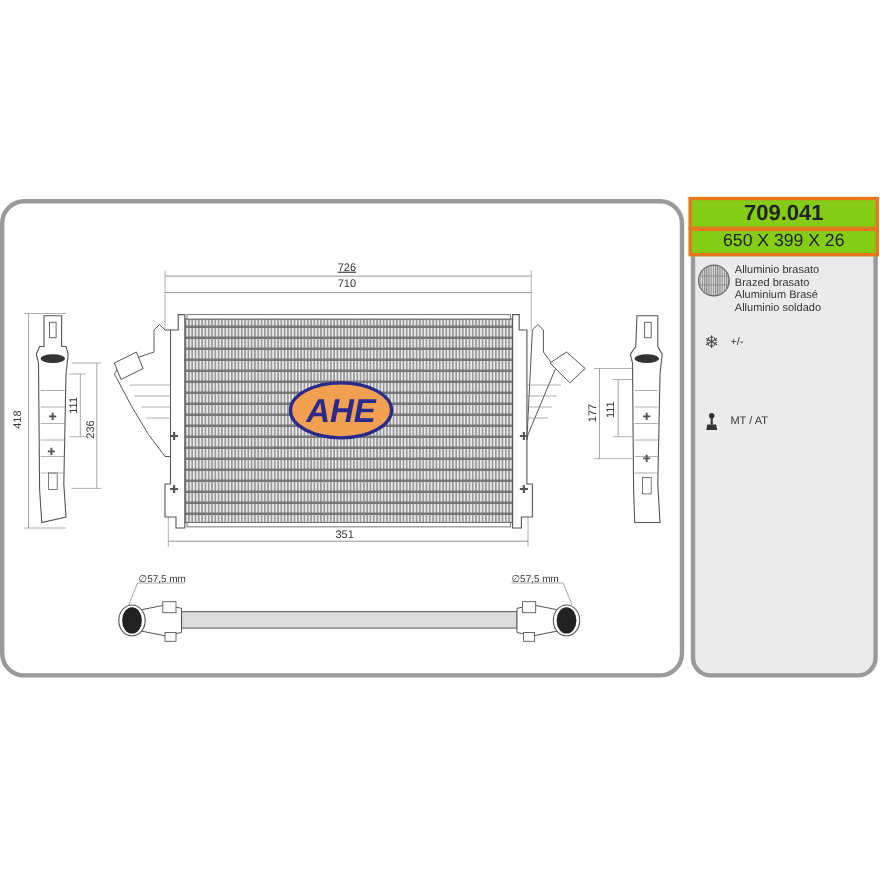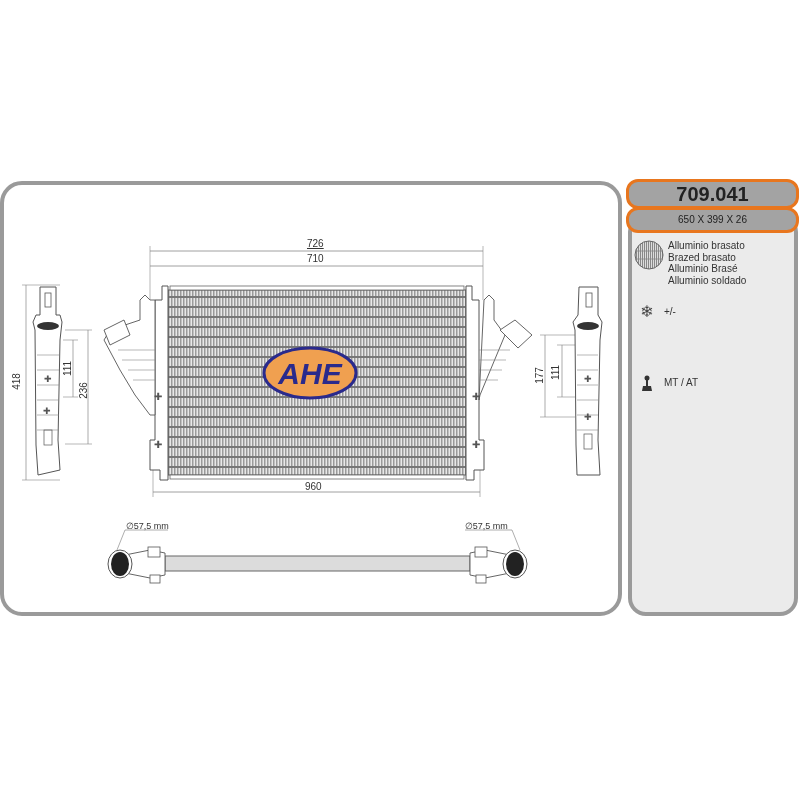--- a/index.html
+++ b/index.html
@@ -1,21 +1,21 @@
 <!DOCTYPE html>
 <html><head>
 <meta charset="utf-8">
 <style>
   html, body { margin:0; padding:0; background:#ffffff; }
   body { width:800px; height:800px; position:relative; overflow:hidden; font-family:"Liberation Sans", sans-serif; }
   #main-panel { position:absolute; left:0; top:181px; width:622px; height:435px; box-sizing:border-box; border:4px solid #9a9a9a; border-radius:22px; background:#ffffff; }
   #side-panel { position:absolute; left:628px; top:214px; width:170px; height:402px; box-sizing:border-box; border:4px solid #9a9a9a; border-radius:18px; background:#ebebeb; }
-  .title-box { position:absolute; left:626px; width:173px; box-sizing:border-box; border:3px solid #e8761e; border-radius:12px; background:#a3a3a3; text-align:center; color:#222; }
+  .title-box { position:absolute; left:626px; width:173px; box-sizing:border-box; border:3px solid #e8761e; border-radius:0; background:#84cc16; text-align:center; color:#222; }
   #part-number { top:179px; height:30px; font-size:20px; font-weight:bold; line-height:24px; }
-  #dimensions { top:207px; height:26px; font-size:10px; line-height:20px; }
+  #dimensions { top:207px; height:26px; font-size:16px; line-height:20px; }
   .spec-row { position:absolute; left:634px; display:flex; align-items:flex-start; }
   .spec-text { font-size:10px; color:#333; line-height:11.5px; }
   svg text { font-family:"Liberation Sans", sans-serif; }
   .dim { position:absolute; font-size:10px; color:#333; }
 </style>
 </head>
 <body>
 
 <div id="main-panel"></div>
 
@@ -156,21 +156,21 @@
     <ellipse cx="515" cy="564" rx="9" ry="12" fill="#222"></ellipse>
     <rect x="475" y="547" width="12" height="10" fill="#fff" stroke="#555" stroke-width="0.8"></rect>
     <rect x="476" y="575" width="10" height="8" fill="#fff" stroke="#555" stroke-width="0.8"></rect>
     <line x1="520" y1="550" x2="512" y2="530" stroke="#777" stroke-width="0.6"></line>
     <line x1="465" y1="530" x2="512" y2="530" stroke="#777" stroke-width="0.6"></line>
   </g>
 </svg>
 
 <div class="dim" style="left:307px;top:238px;text-decoration:underline;">726</div>
 <div class="dim" style="left:307px;top:253px;">710</div>
-<div class="dim" style="left:305px;top:481px;">960</div>
+<div class="dim" style="left:305px;top:481px;">351</div>
 <div class="dim" style="left:8px;top:376px;transform:rotate(-90deg);">418</div>
 <div class="dim" style="left:60px;top:363px;transform:rotate(-90deg);">111</div>
 <div class="dim" style="left:75px;top:385px;transform:rotate(-90deg);">236</div>
 <div class="dim" style="left:531px;top:370px;transform:rotate(-90deg);">177</div>
 <div class="dim" style="left:548px;top:367px;transform:rotate(-90deg);">111</div>
 <div class="dim" style="left:126px;top:521px;font-size:9px;">∅57,5 mm</div>
 <div class="dim" style="left:465px;top:521px;font-size:9px;">∅57,5 mm</div>
 
 <div id="side-panel"></div>
 <div id="part-number" class="title-box">709.041</div>
@@ -184,21 +184,21 @@
           <rect width="1" height="4" fill="#888"></rect>
         </pattern>
       </defs>
     <circle cx="15" cy="15" r="14" fill="url(#discfins)" stroke="#666" stroke-width="1"></circle>
     <line x1="2" y1="11" x2="28" y2="11" stroke="#888" stroke-width="0.8"></line>
     <line x1="1" y1="19" x2="29" y2="19" stroke="#888" stroke-width="0.8"></line>
   </svg>
   <div class="spec-text">
     <div>Alluminio brasato</div>
     <div>Brazed brasato</div>
-    <div>Alluminio Brasé</div>
+    <div>Aluminium Brasé</div>
     <div>Alluminio soldado</div>
   </div>
 </div>
 
 <div class="spec-row" style="top:305px;">
   <span style="font-size:16px;color:#444;width:26px;display:inline-block;text-align:center;line-height:14px;">❄</span>
   <span class="spec-text" style="margin-left:4px;line-height:14px;">+/-</span>
 </div>
 
 <div class="spec-row" style="top:334px;margin-top:41px;">

